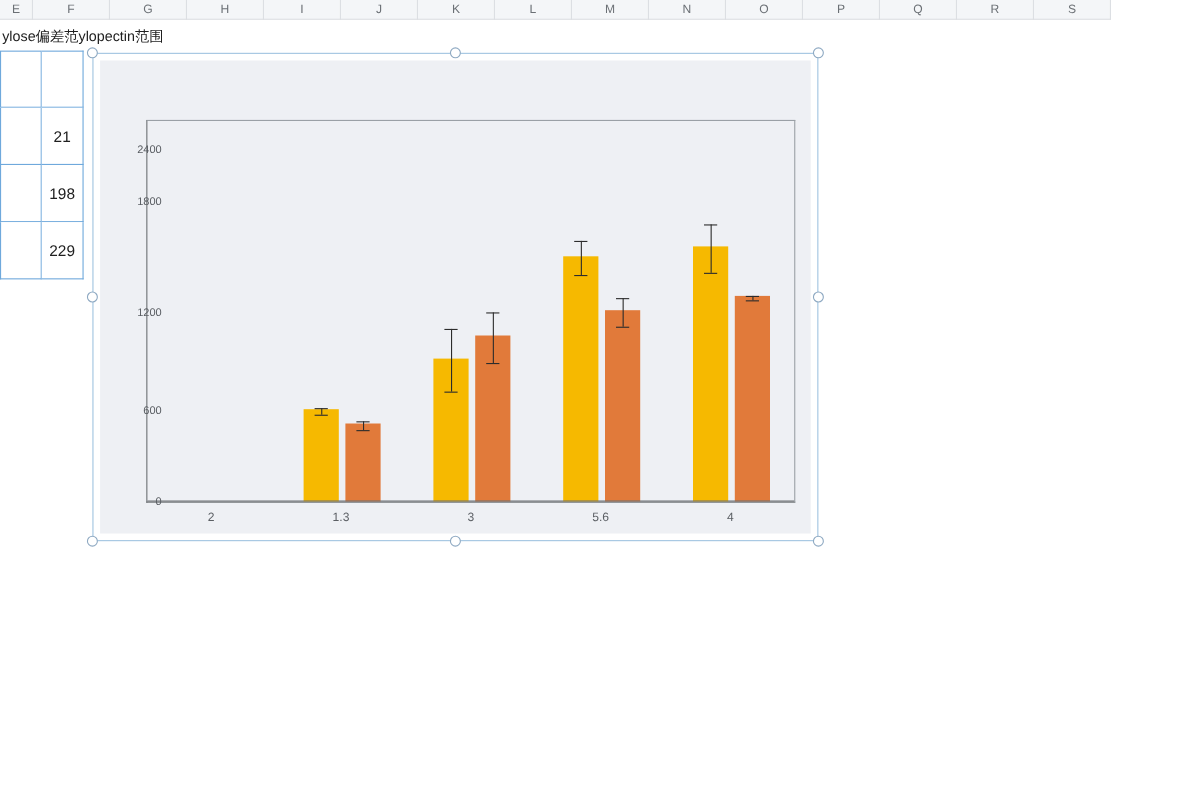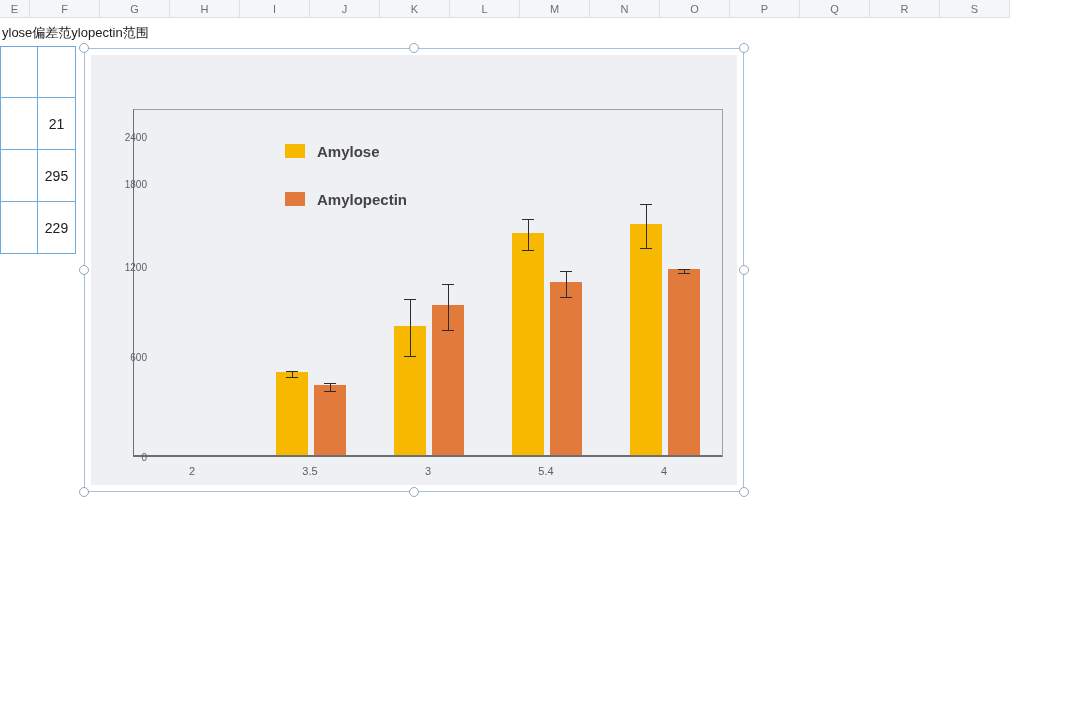--- a/index.html
+++ b/index.html
@@ -199,51 +199,41 @@
       <div class="lt-row first">
         <div class="lt-cell first"></div>
         <div class="lt-cell second"></div>
       </div>
       <div class="lt-row">
         <div class="lt-cell first"></div>
         <div class="lt-cell second">21</div>
       </div>
       <div class="lt-row">
         <div class="lt-cell first"></div>
-        <div class="lt-cell second">295</div>
+        <div class="lt-cell second">198</div>
       </div>
       <div class="lt-row">
         <div class="lt-cell first"></div>
         <div class="lt-cell second">229</div>
       </div>
     </div>
 </div>
 
 <div class="chart-obj">
   <div class="plotbg"></div>
 
   <div class="handle h-tl"></div>
   <div class="handle h-t"></div>
   <div class="handle h-tr"></div>
   <div class="handle h-l"></div>
   <div class="handle h-r"></div>
   <div class="handle h-bl"></div>
   <div class="handle h-b"></div>
   <div class="handle h-br"></div>
 
-  <div class="legend">
-    <div class="legend-row">
-      <div class="swatch a"></div>
-      <span>Amylose</span>
-    </div>
-    <div class="legend-row">
-      <div class="swatch b"></div>
-      <span>Amylopectin</span>
-    </div>
-  </div>
 
   <div class="plot">
     <div class="bars" id="bars">
         <div class="bar a" style="left: 142px; width: 32px; height: 84.1px;"></div>
         <div class="errbar" style="left: 157.5px; top: 260.855px; height: 6.09px;"></div>
         <div class="errcap" style="left: 152px; width: 12px; top: 260.855px;"></div>
         <div class="errcap" style="left: 152px; width: 12px; top: 266.945px;"></div>
         <div class="bar b" style="left: 180px; width: 32px; height: 71.05px;"></div>
         <div class="errbar" style="left: 195.5px; top: 272.89px; height: 8.12px;"></div>
         <div class="errcap" style="left: 190px; width: 12px; top: 272.89px;"></div>
@@ -271,23 +261,23 @@
         <div class="bar b" style="left: 534px; width: 32px; height: 187.05px;"></div>
         <div class="errbar" style="left: 549.5px; top: 158.775px; height: 4.35px;"></div>
         <div class="errcap" style="left: 544px; width: 12px; top: 158.775px;"></div>
         <div class="errcap" style="left: 544px; width: 12px; top: 163.125px;"></div>
       </div>
     <div class="baseline"></div>
   </div>
 
   <div id="axis-labels">
       <div class="ytick" style="top: 408px;">0</div>
-      <div class="ytick" style="top: 308px;">600</div>
-      <div class="ytick" style="top: 218px; text-align: right;">1200</div>
+      <div class="ytick" style="top: 325px;">600</div>
+      <div class="ytick" style="top: 236px; text-align: right;">1200</div>
       <div class="ytick" style="top: 135px;">1800</div>
       <div class="ytick" style="top: 56px; margin-top: 32px;">2400</div>
       <div class="xtick" style="left: 107px;">2</div>
-      <div class="xtick" style="left: 225px;">3.5</div>
+      <div class="xtick" style="left: 225px;">1.3</div>
       <div class="xtick" style="left: 343px;">3</div>
-      <div class="xtick" style="left: 461px;">5.4</div>
+      <div class="xtick" style="left: 461px;">5.6</div>
       <div class="xtick" style="left: 579px;">4</div>
     </div>
 </div>
 
 </body></html>

